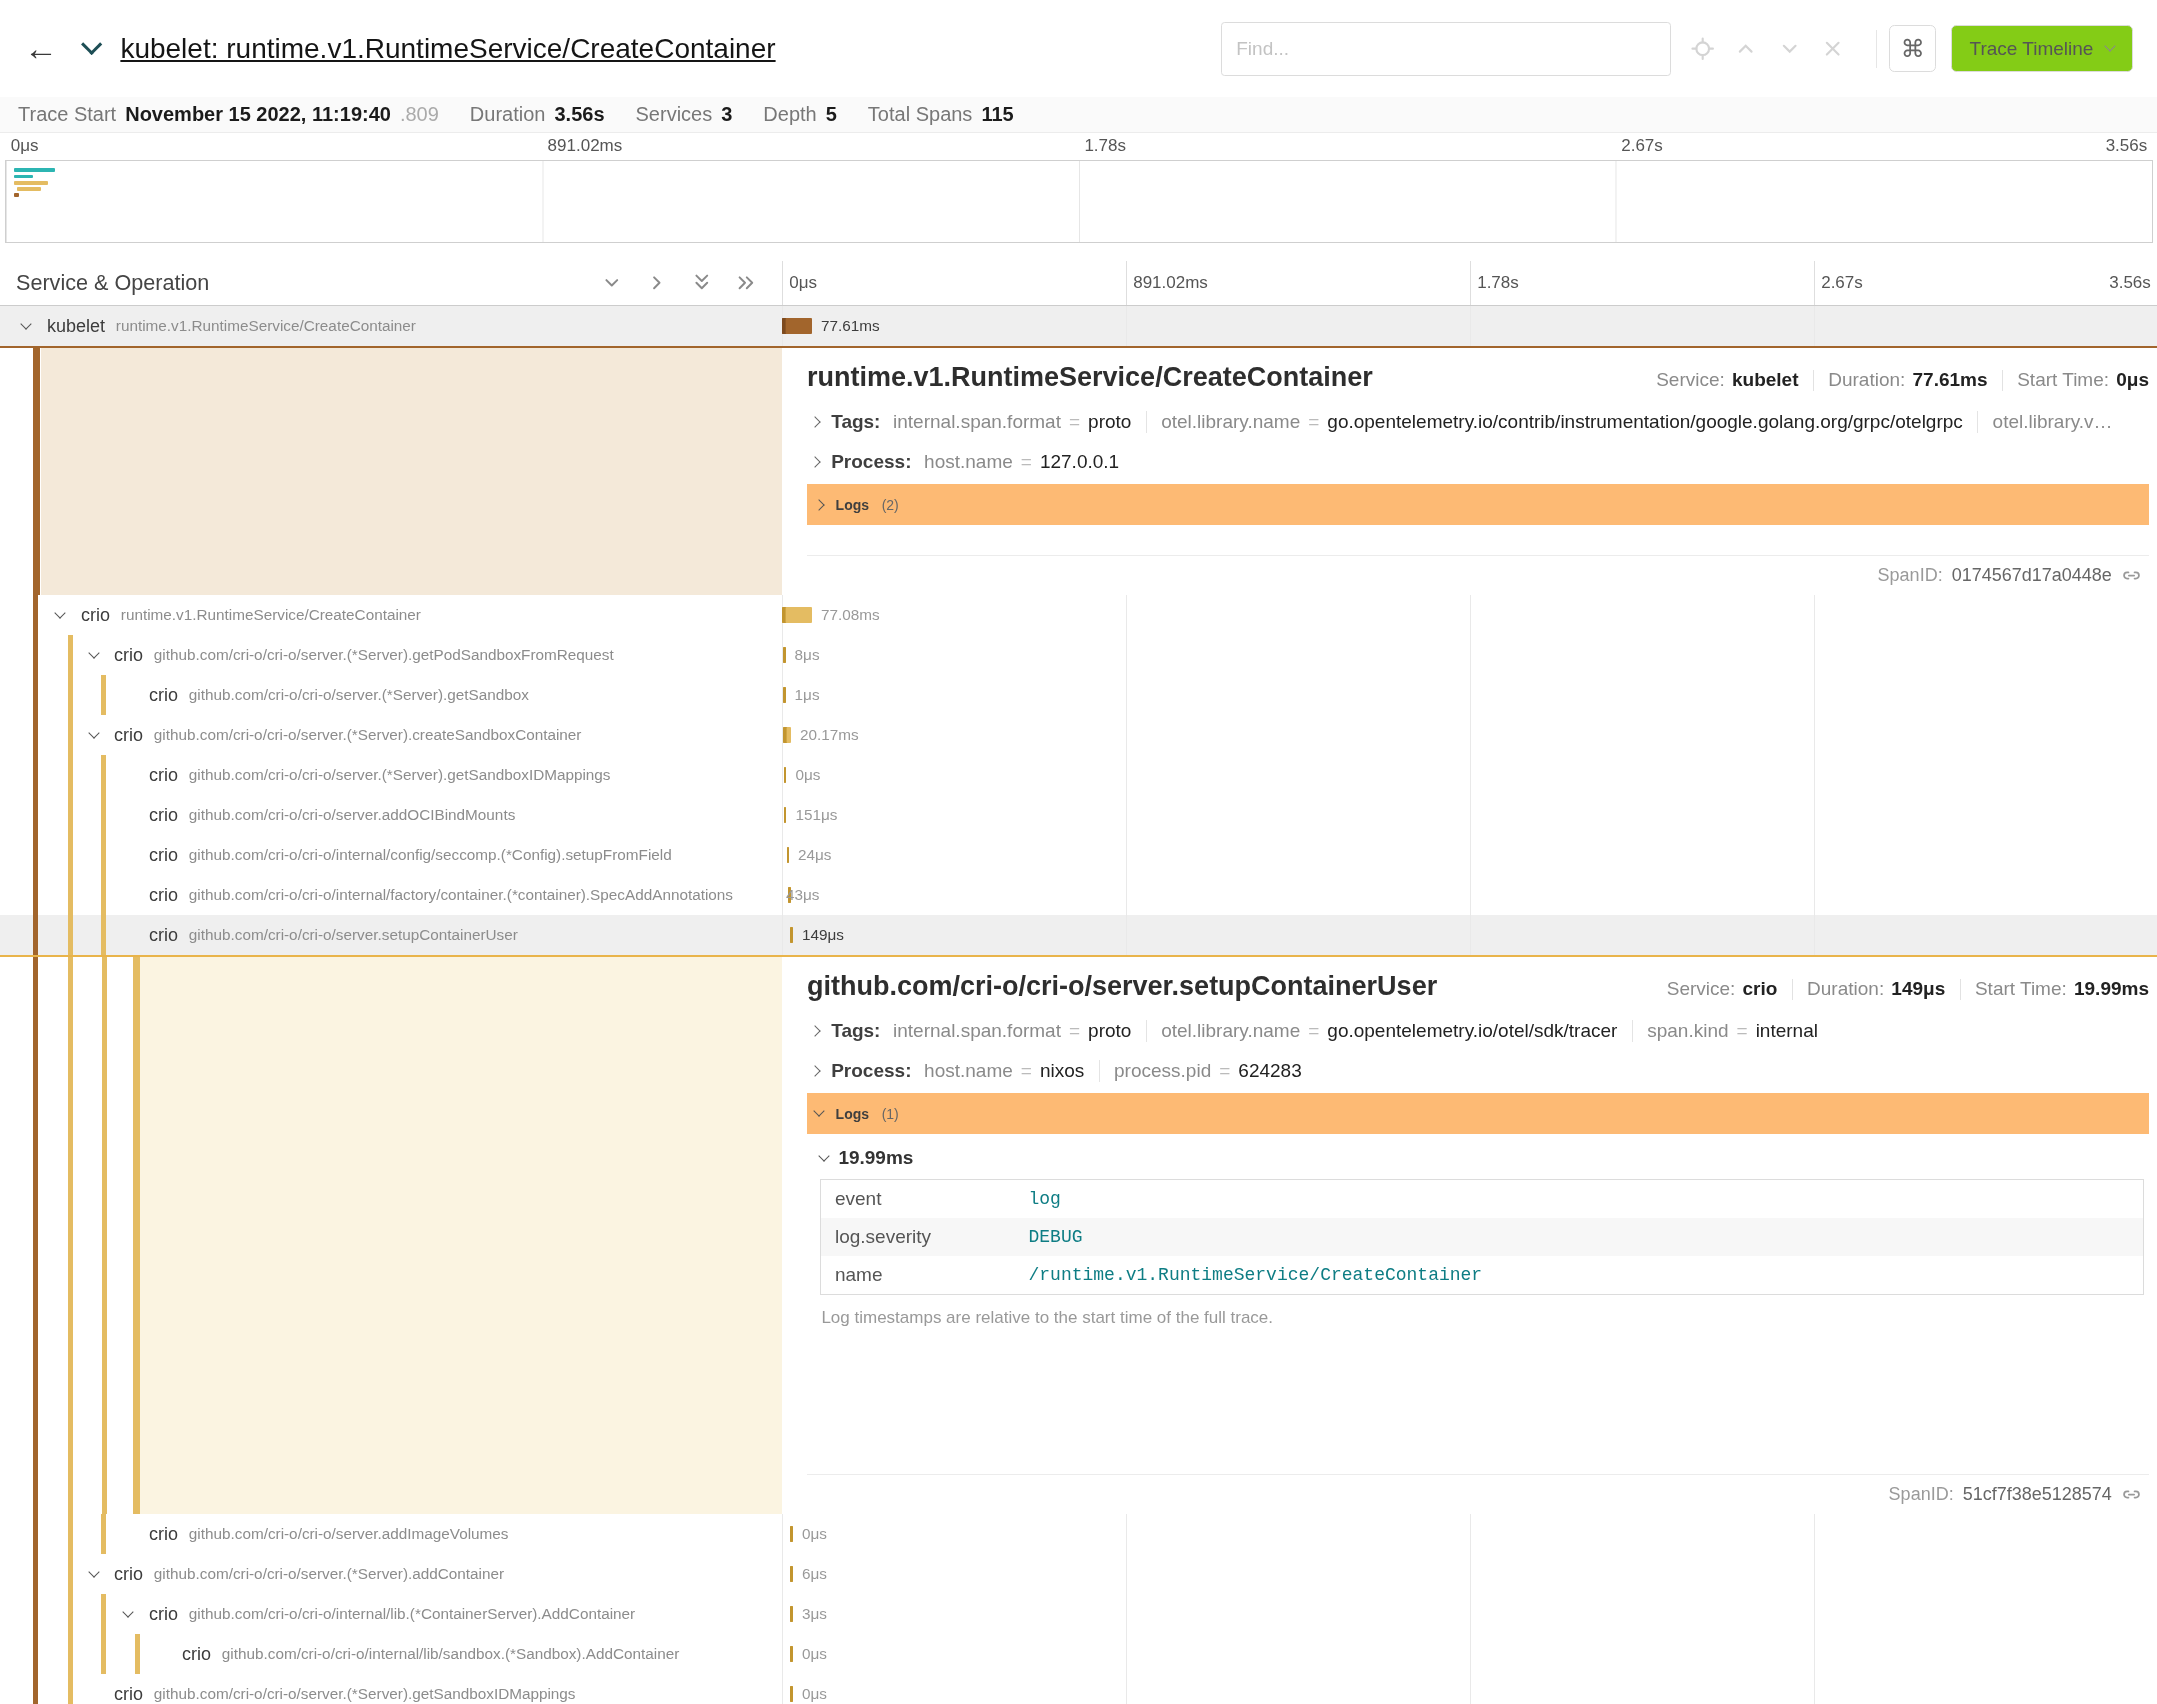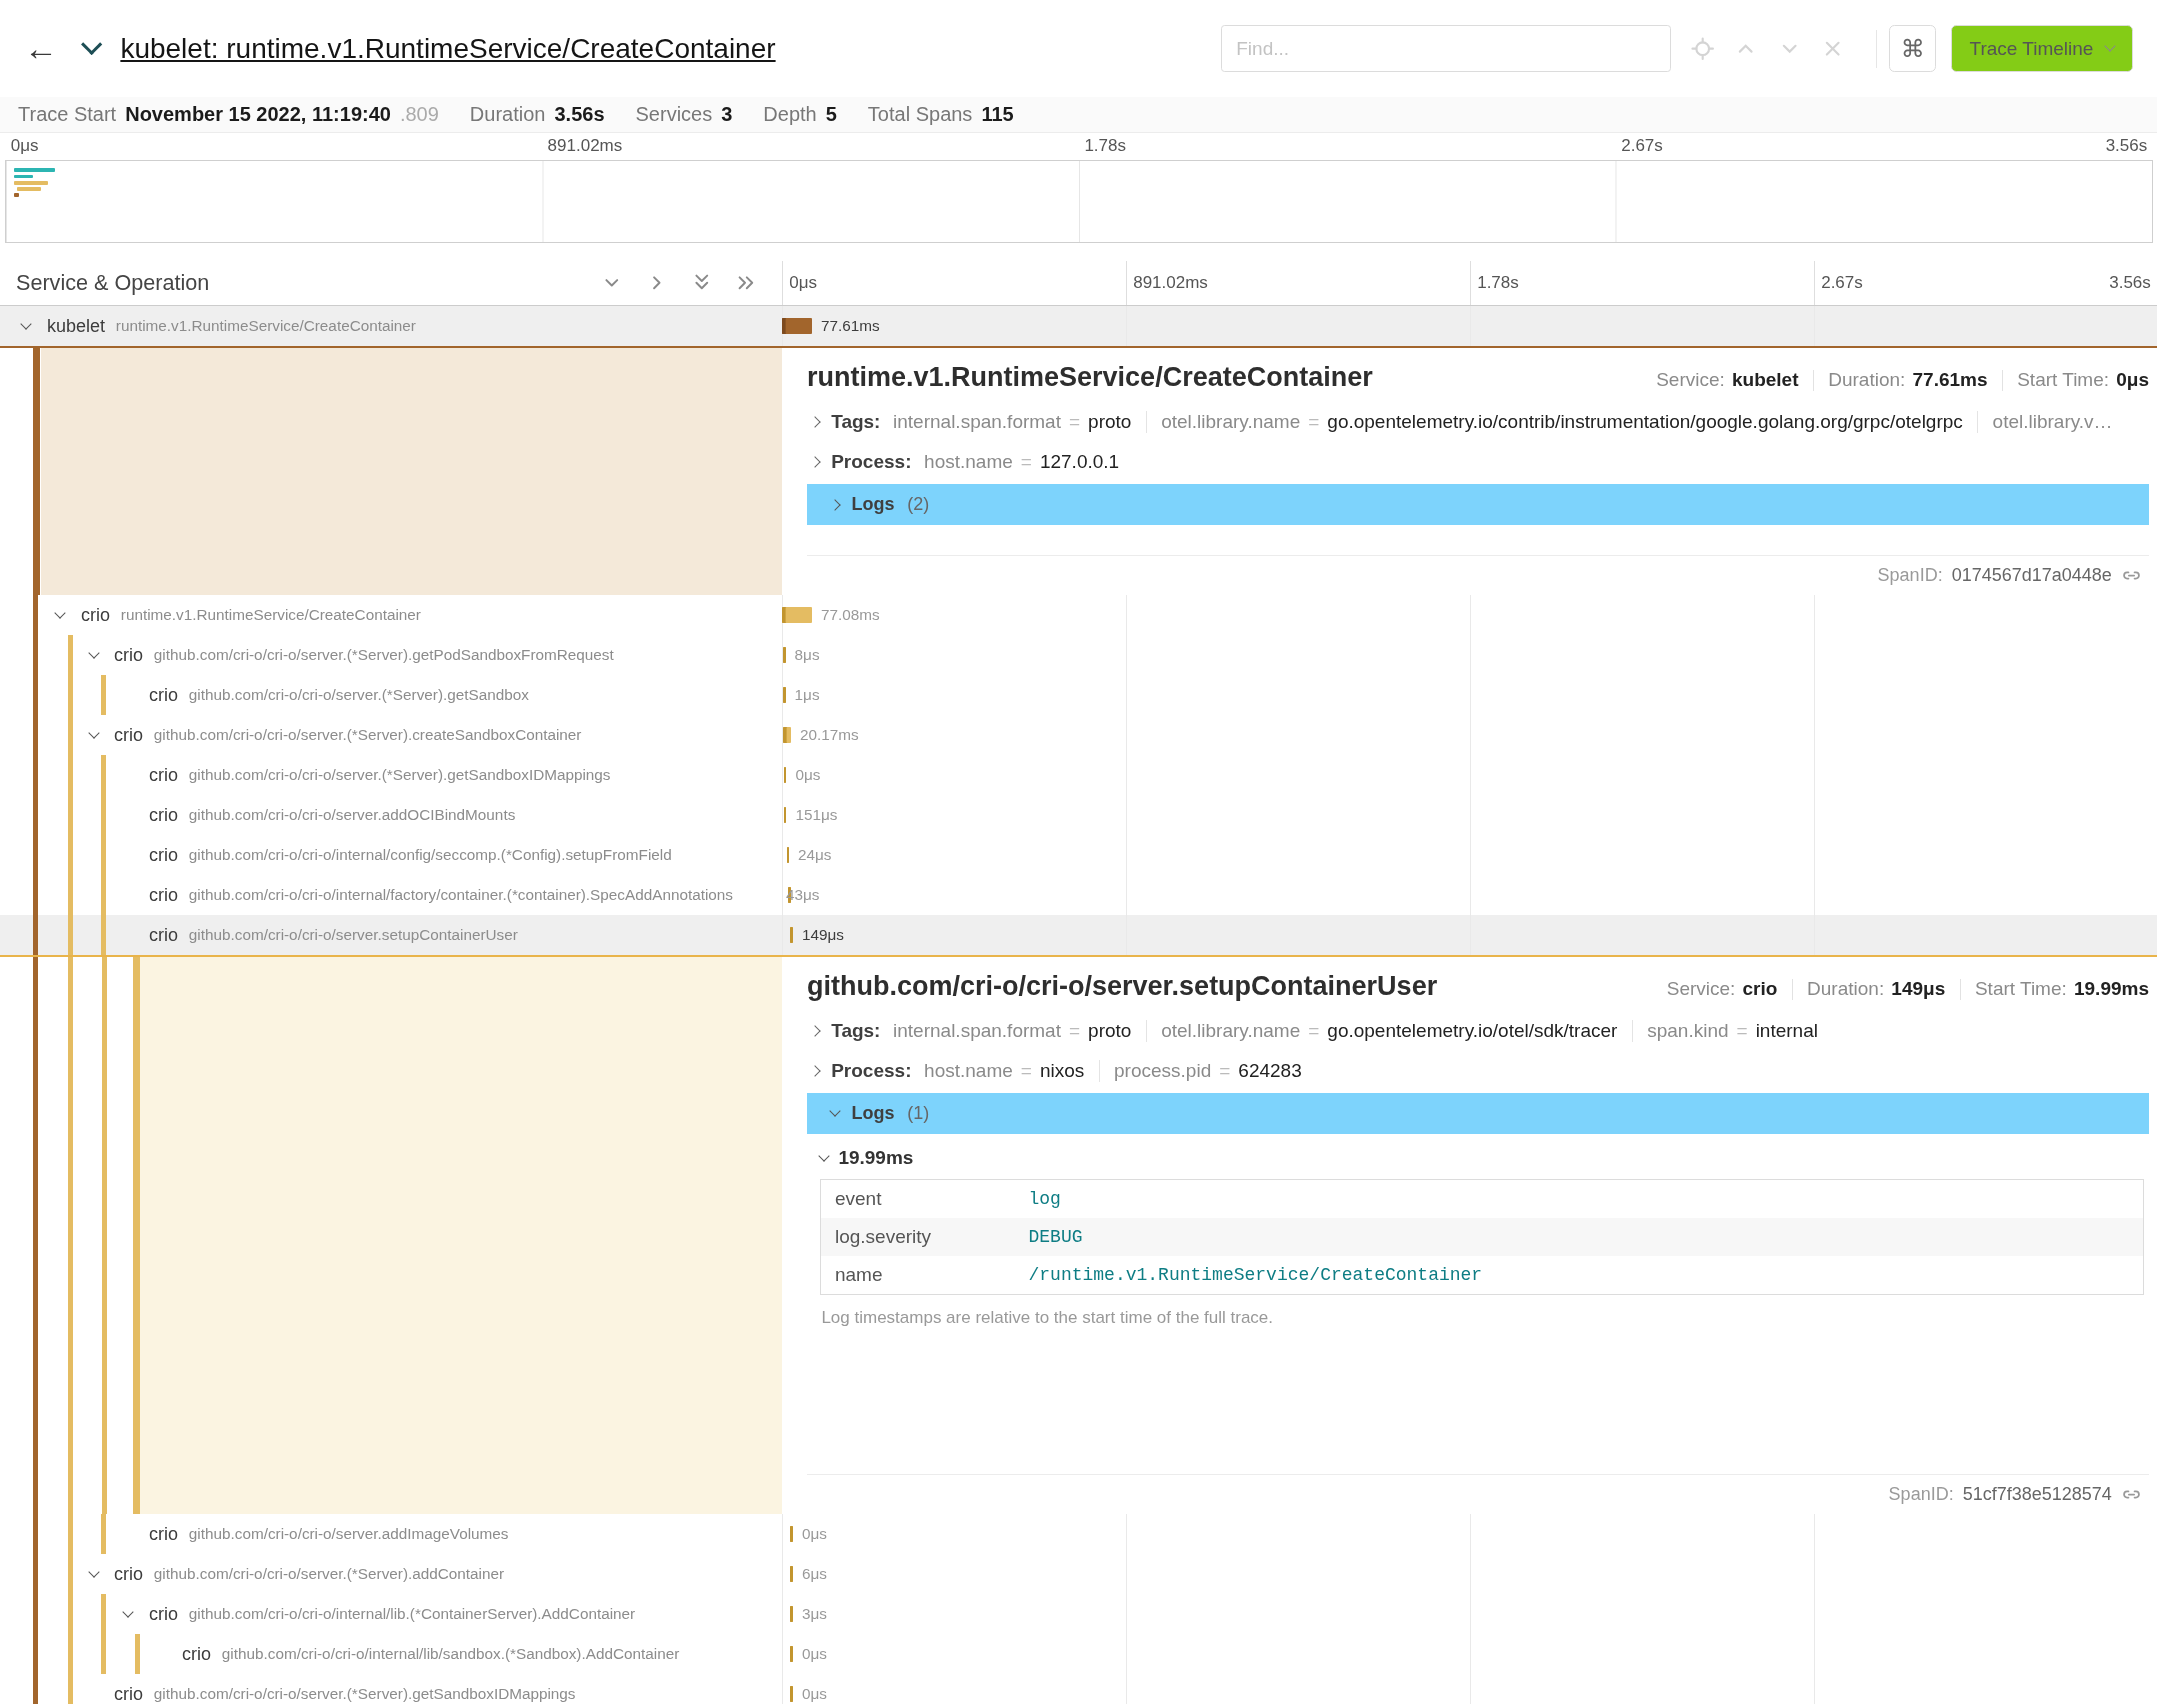--- a/index.html
+++ b/index.html
@@ -9,21 +9,21 @@
 
   
   .topbar{height:97px;display:flex;align-items:center;padding:0 25px 0 16px;background:#fff}
   .back-btn{width:50px;height:50px;font-size:34px;color:#3a3a3a;display:flex;align-items:center;justify-content:center}
   .bigchev-btn{width:40px;height:40px;display:flex;align-items:center;justify-content:center;margin:0 9px 0 5.4px}
   .big-chev{width:15.3px;height:15.3px;border-right:3.6px solid #1d4e55;border-bottom:3.6px solid #1d4e55;transform:rotate(45deg);margin-top:-7.2px}
   .title-wrap{display:flex;flex-direction:column;min-width:0}
   .trace-title{font-size:28px;font-weight:500;color:#151515;text-decoration:underline;white-space:nowrap}
   .trace-id{font-size:21.6px;color:#979797;margin-top:2.7px}
   .topbar-right{margin-left:auto;display:flex;align-items:center}
-  .find-input{width:450px;height:47px;border:0.9px solid #dcdcdc;border-radius:3.6px;padding:0 14.4px;font-size:19px;color:#701a75;outline:none;font-family:inherit}
+  .find-input{width:450px;height:54px;border:0.9px solid #dcdcdc;border-radius:3.6px;padding:0 14.4px;font-size:19px;color:#701a75;outline:none;font-family:inherit}
   .find-input::placeholder{color:#c3c3c3}
   .find-icons{display:flex;align-items:center;gap:12.6px;margin:0 14.4px 0 16px}
   .f-ico{width:31px;height:31px;display:flex;align-items:center;justify-content:center}
   .f-ico svg{width:23.4px;height:23.4px;stroke:#d4d4d4;stroke-width:2.2;fill:none;stroke-linecap:round}
   .vsep{width:0.9px;height:38px;background:#e6e6e6;margin:0 12.6px}
   .kbd-btn{width:47px;height:47px;border:0.9px solid #dcdcdc;border-radius:5.4px;font-size:24px;color:#666;display:flex;align-items:center;justify-content:center;background:#fff}
   .view-btn{height:47px;border:0.9px solid #dcdcdc;border-radius:5.4px;padding:0 18px;font-size:19px;color:#555;display:flex;align-items:center;gap:12.6px;background:#84cc16;margin-left:14.4px}
   .small-chev{width:8px;height:8px;border-right:1.8px solid #8a8a8a;border-bottom:1.8px solid #8a8a8a;transform:rotate(45deg);margin-top:-4.5px}
 
   
@@ -85,21 +85,21 @@
   .m-sep{width:0.9px;height:21.6px;background:#e2e2e2;display:inline-block;margin:0 14.4px}
   .acc{display:flex;align-items:center;min-height:40px;font-size:19px;padding:0 3.6px}
   .acc .chev{margin-right:12.6px;border-color:#666}
   .acc-label{font-weight:700;color:#3f3f3f;margin-right:12.6px;flex-shrink:0}
   .kvs{display:flex;align-items:center;overflow:hidden;white-space:nowrap;min-width:0}
   .kv{display:inline-flex;align-items:center;flex-shrink:0}
   .kv + .kv{border-left:0.9px solid #e4e4e4;margin-left:14.4px;padding-left:14.4px}
   .kv .k{color:#8a8a8a}
   .kv .eq{color:#bbb;margin:0 8px}
   .kv .v{color:#222}
-  .logs-band{background:#7dd3fc;min-height:41px;display:flex;align-items:center;padding:0 24px;margin-top:1.8px;font-size:18px}
+  .logs-band{background:#fdba74;min-height:41px;display:flex;align-items:center;padding:0 8px;margin-top:1.8px;font-size:14px}
   .logs-band .chev{margin-right:12.6px;border-color:#555}
   .count{color:#666;font-weight:400}
   .log-entry{padding:7.2px 3.6px 0 12.6px}
   .log-ts{display:flex;align-items:center;font-size:19px;font-weight:700;color:#333;height:34px}
   .log-ts .chev{margin-right:10.8px;border-color:#555}
   .log-table{width:calc(100% - 1.8px);border:0.9px solid #dcdcdc;border-collapse:collapse;margin-top:3.6px;font-size:19px}
   .log-table td{padding:8px 14.4px;vertical-align:middle}
   .log-table td.key{width:194px;color:#555}
   .log-table td.val{font-family:"Liberation Mono","DejaVu Sans Mono",monospace;font-size:18px;color:var(--mono-teal)}
   .log-table tr:nth-child(even){background:#f7f7f7}

